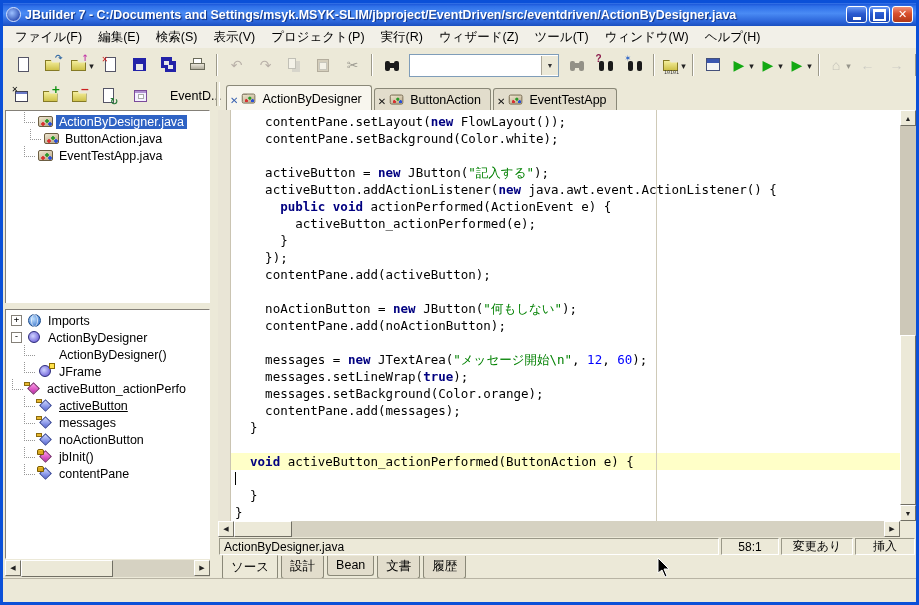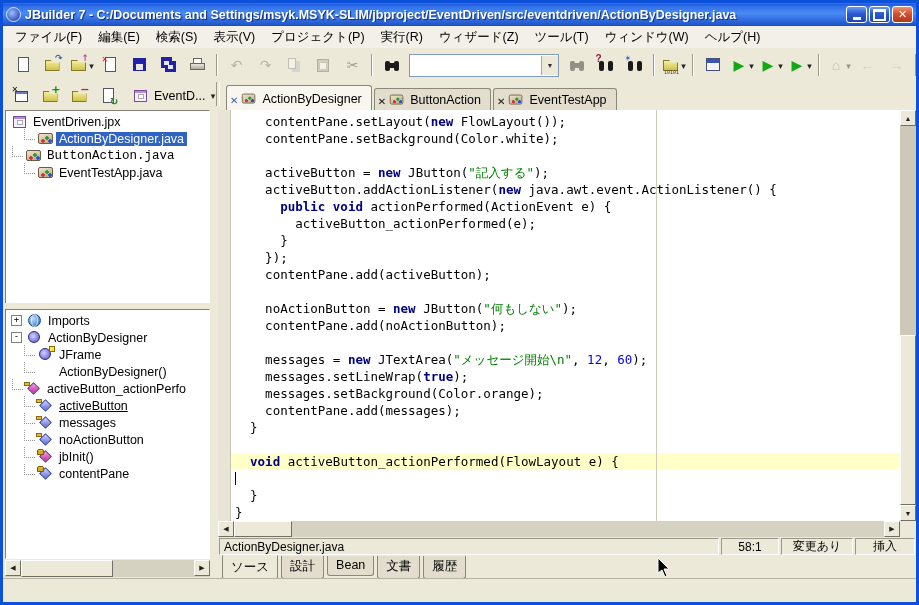--- a/index.html
+++ b/index.html
@@ -37,21 +37,21 @@
   .ddarr{width:9px;text-align:center;}
   .ddarr::before{content:"▾";font-size:9px;color:#222;position:relative;top:-1px;}
   .scombo{display:inline-flex;align-items:center;margin:0 3px;border:1px solid #7f9db9;background:#fff;height:21px;width:148px;}
   .sinput{border:none;outline:none;flex:1;height:17px;font-size:12px;min-width:0;font-family:"Liberation Sans",sans-serif;}
   .sdrop{width:16px;height:19px;background:#ece9d8;border-left:1px solid #aca899;display:flex;align-items:center;justify-content:center;}
   .sdrop::before{content:"▼";font-size:7px;color:#333;}
 
   
   .row2{position:absolute;left:0;right:0;top:79px;height:28px;background:#ece9d8;display:flex;border-bottom:1px solid #9a9888;}
   .projbar{display:flex;align-items:center;width:206px;flex:0 0 auto;padding-left:4px;}
-  .pcombo{display:inline-flex;align-items:center;gap:3px;margin-left:6px;font-size:12.5px;padding:1px 2px;}
+  .pcombo{display:inline-flex;align-items:center;gap:19px;margin-left:6px;font-size:12.5px;padding:1px 2px;}
   .r2sep{width:2px;height:24px;border-left:1px solid #9d9a8a;border-right:1px solid #fff;margin:0 3px;}
   .tabstrip{display:flex;align-items:flex-end;flex:1;padding-left:3px;overflow:hidden;}
   .ftab{display:inline-flex;align-items:center;height:21px;margin-top:4px;margin-right:2px;padding:0 7px 0 3px;gap:2px;
     border:1px solid #8a8878;border-bottom:none;border-radius:3px 3px 0 0;background:#e2ddcc;white-space:nowrap;}
   .ftab.act{background:#f8f6ee;height:25px;margin-bottom:-1px;}
   .tclose::before{content:"✕";font-weight:bold;font-size:10px;color:#101010;font-family:"DejaVu Sans",sans-serif;}
   .ftab.act .tclose::before{color:#3a62b0;}
   .tlabel{font-size:12.5px;padding:0 2px;}
   .ftab .ic{transform:scale(.9);margin:0 -1px;}
 
@@ -329,30 +329,26 @@
           <span class="tclose"></span>
           <span class="ic ic-bean"></span>
           <span class="tlabel">EventTestApp</span>
         </div>
       </div>
   </div>
 
   <div class="leftcol">
     <div class="panel ppanel">
       <div class="tree" id="ptree">
-          <div class="trow" style="padding-left: 4px;">
-            <span class="ic ic-project"></span>
-            <span class="tlbl">EventDriven.jpx</span>
-          </div>
           <div class="trow" style="padding-left: 18px;">
             <span class="stub"></span>
             <span class="ic ic-bean"></span>
             <span class="tlbl sel">ActionByDesigner.java</span>
           </div>
-          <div class="trow" style="padding-left: 6px; font-family: Liberation Mono, monospace;">
+          <div class="trow" style="padding-left: 24px;">
             <span class="stub"></span>
             <span class="ic ic-bean"></span>
             <span class="tlbl">ButtonAction.java</span>
           </div>
           <div class="trow" style="padding-left: 18px;">
             <span class="stub"></span>
             <span class="ic ic-bean"></span>
             <span class="tlbl">EventTestApp.java</span>
           </div>
         </div>
@@ -365,27 +361,27 @@
             <span class="ic ic-imports"></span>
             <span class="tlbl">Imports</span>
           </div>
           <div class="trow" style="padding-left: 4px;">
             <span class="exp">-</span>
             <span class="ic ic-class"></span>
             <span class="tlbl">ActionByDesigner</span>
           </div>
           <div class="trow" style="padding-left: 18px;">
             <span class="stub"></span>
+            <span class="ic ic-constructor dia gl"></span>
+            <span class="tlbl">ActionByDesigner()</span>
+          </div>
+          <div class="trow" style="padding-left: 18px;">
+            <span class="stub"></span>
             <span class="ic ic-superclass"></span>
             <span class="tlbl">JFrame</span>
-          </div>
-          <div class="trow" style="padding-left: 18px;">
-            <span class="stub"></span>
-            <span class="ic ic-constructor dia gl"></span>
-            <span class="tlbl">ActionByDesigner()</span>
           </div>
           <div class="trow" style="padding-left: 6px;">
             <span class="stub"></span>
             <span class="ic ic-method dia"></span>
             <span class="tlbl">activeButton_actionPerfo</span>
           </div>
           <div class="trow" style="padding-left: 18px; text-decoration: underline;">
             <span class="stub"></span>
             <span class="ic ic-field dia"></span>
             <span class="tlbl">activeButton</span>
@@ -438,21 +434,21 @@
           <div class="cl"></div>
           <div class="cl"><span class="t-p">    noActionButton = </span><span class="t-k">new</span><span class="t-p"> JButton(</span><span class="t-s">"何もしない"</span><span class="t-p">);</span></div>
           <div class="cl"><span class="t-p">    contentPane.add(noActionButton);</span></div>
           <div class="cl"></div>
           <div class="cl"><span class="t-p">    messages = </span><span class="t-k">new</span><span class="t-p"> JTextArea(</span><span class="t-s">"メッセージ開始\n"</span><span class="t-p">, </span><span class="t-n">12</span><span class="t-p">, </span><span class="t-n">60</span><span class="t-p">);</span></div>
           <div class="cl"><span class="t-p">    messages.setLineWrap(</span><span class="t-k">true</span><span class="t-p">);</span></div>
           <div class="cl"><span class="t-p">    messages.setBackground(Color.orange);</span></div>
           <div class="cl"><span class="t-p">    contentPane.add(messages);</span></div>
           <div class="cl"><span class="t-p">  }</span></div>
           <div class="cl"></div>
-          <div class="cl hl"><span class="t-p">  </span><span class="t-k">void</span><span class="t-p"> activeButton_actionPerformed(FlowLayout e) {</span></div>
+          <div class="cl hl"><span class="t-p">  </span><span class="t-k">void</span><span class="t-p"> activeButton_actionPerformed(ButtonAction e) {</span></div>
           <div class="cl"><span class="caret"></span></div>
           <div class="cl"><span class="t-p">  }</span></div>
           <div class="cl"><span class="t-p">}</span></div>
         </div>
       <div class="marginguide"></div>
     </div>
     <div class="vscroll">
       <div class="sbtn up"></div>
       <div class="sthumb"></div>
       <div class="sbtn down"></div>

